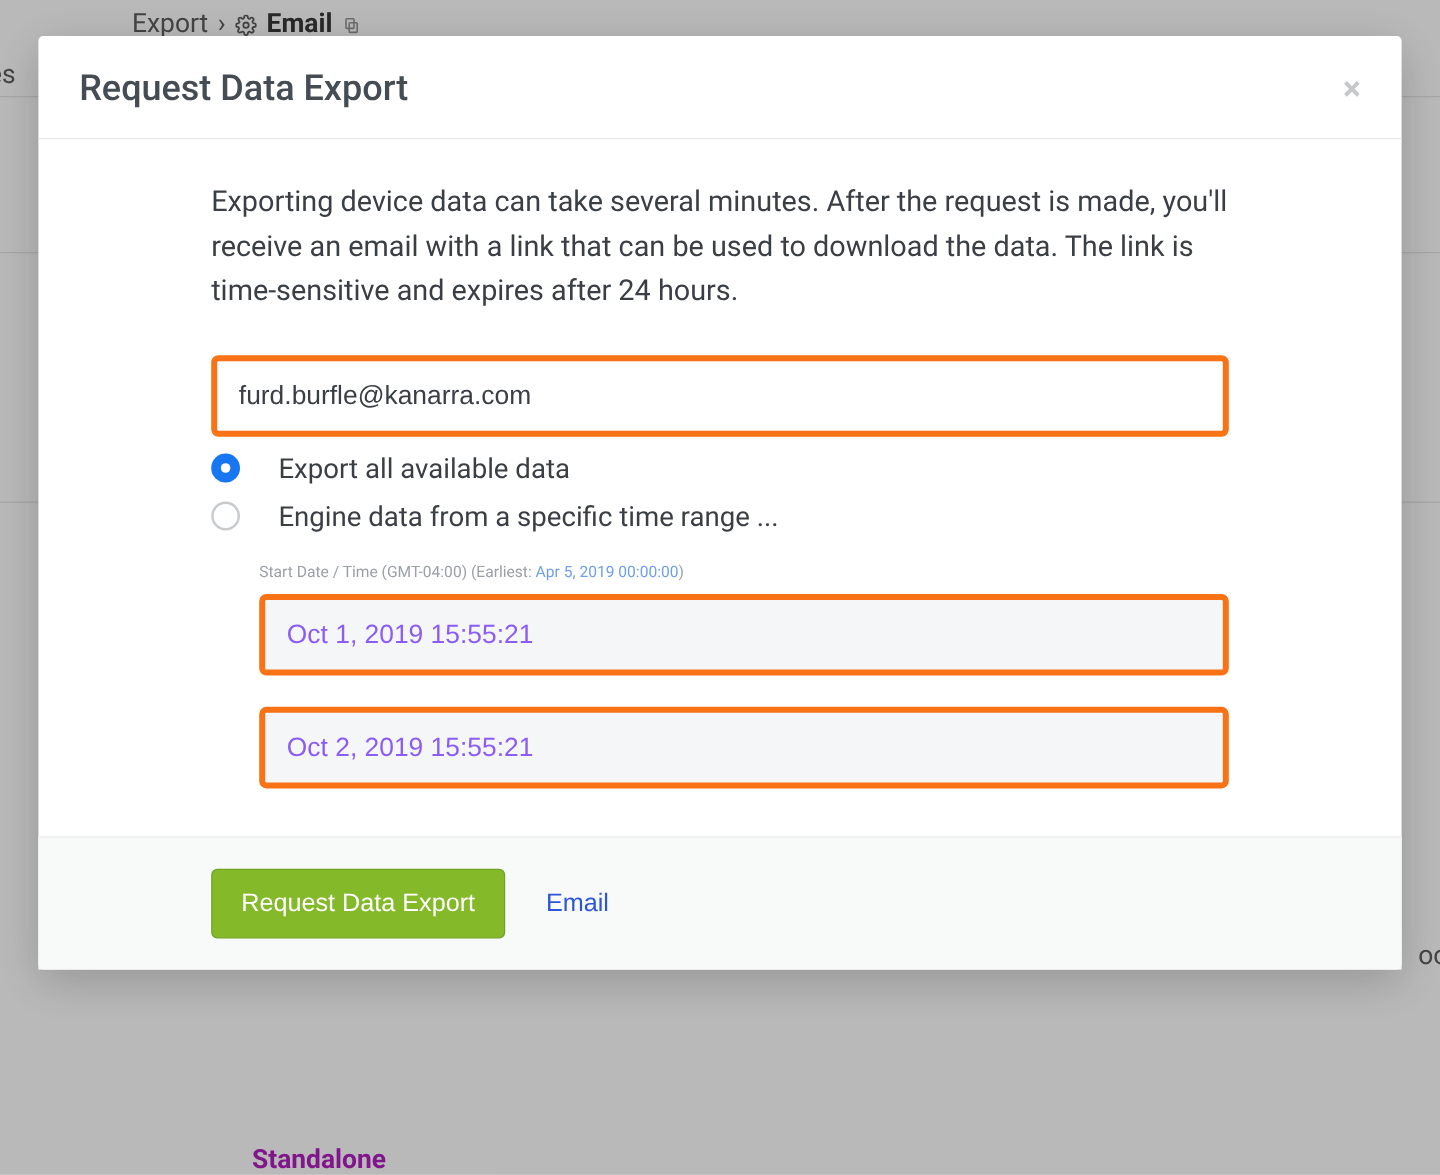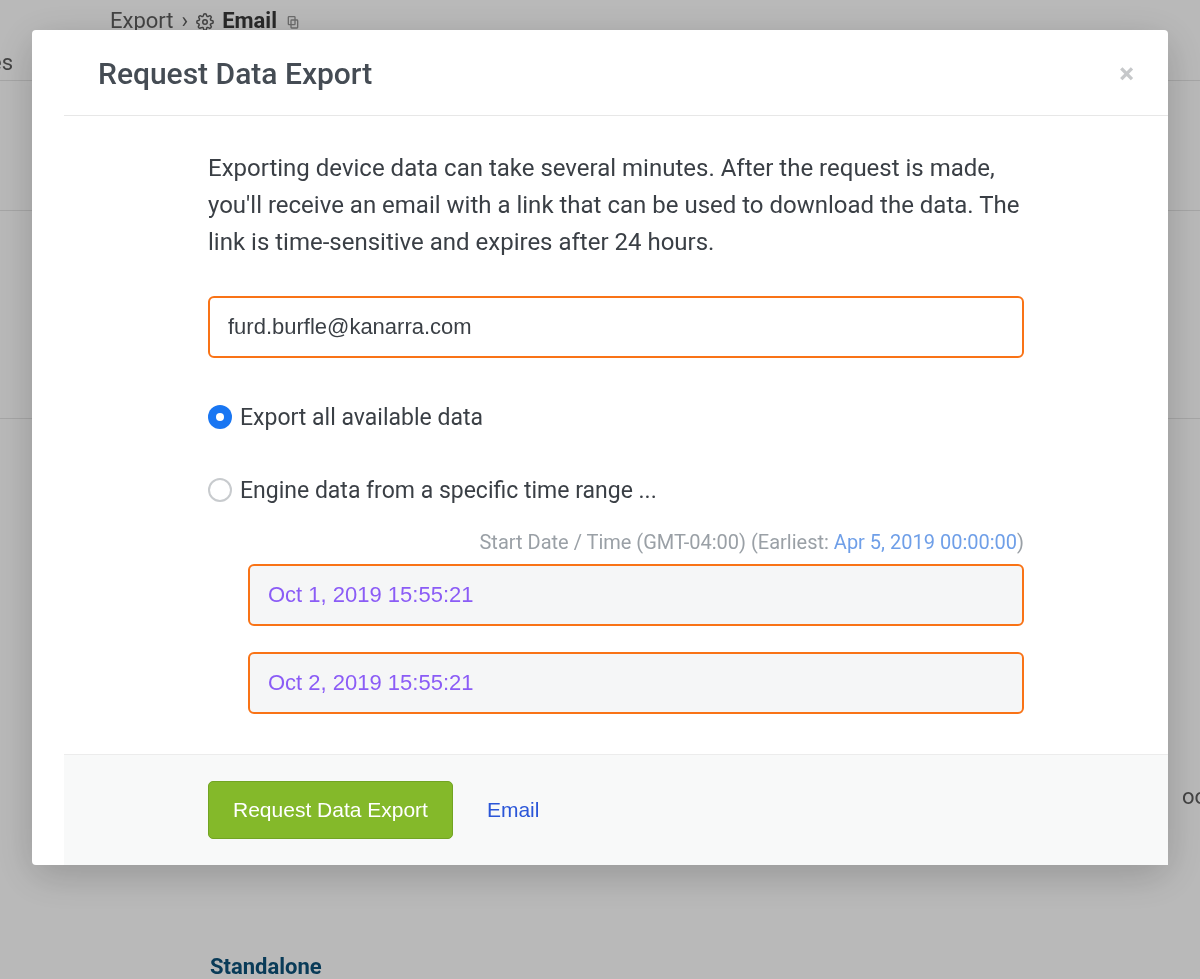--- a/index.html
+++ b/index.html
@@ -46,21 +46,21 @@
       right: -30px;
       font-size: 22px;
       color: #555;
     }
     .backdrop .standalone {
       position: absolute;
       bottom: 0px;
       left: 210px;
       font-size: 22px;
       font-weight: 700;
-      color: #0c4a6e;
+      color: #a21caf;
       margin-top: 40px;
     }
     .backdrop hr.sep {
       position: absolute;
       border: none;
       border-top: 1px solid #d0d0d0;
       left: 0; right: 0;
     }
     .dim {
       position: absolute;
@@ -70,21 +70,20 @@
     .modal {
       position: absolute;
       top: 30px;
       left: 32px;
       right: 32px;
       background: #fff;
       border-radius: 4px;
       box-shadow: 0 10px 40px rgba(0,0,0,0.2);
       display: flex;
       flex-direction: column;
-      padding-left: 32px;
     }
     .modal-header {
       display: flex;
       align-items: center;
       justify-content: space-between;
       padding: 26px 34px 24px 34px;
       border-bottom: 1px solid #e7e7e7;
     }
     .modal-title {
       font-size: 30px;
@@ -107,36 +106,36 @@
       color: #3a3f45;
       margin-bottom: 34px;
     }
     .label {
       font-size: 18px;
       color: #9aa0a6;
       margin-bottom: 10px;
     }
     .text-input {
       width: 100%;
-      border: 2px solid #f97316;
+      border: 5px solid #f97316;
       border-radius: 6px;
       padding: 16px 18px;
       font-size: 22px;
       color: #3a3f45;
       background: #fff;
     }
     .text-input.disabled {
       background: #f5f6f7;
       color: #8b5cf6;
     }
     .radio-row {
       display: flex;
       align-items: center;
-      gap: 8px;
-      margin-top: 46px;
+      gap: 32px;
+      margin-top: 13px;
       cursor: pointer;
     }
     .radio {
       width: 24px;
       height: 24px;
       border-radius: 50%;
       flex-shrink: 0;
       display: flex;
       align-items: center;
       justify-content: center;
@@ -157,24 +156,23 @@
     }
     .radio-label {
       font-size: 23px;
       color: #3a3f45;
     }
     .sub-group {
       margin-left: 40px;
       margin-top: 26px;
     }
     .sub-label {
-      font-size: 20px;
+      font-size: 13px;
       color: #9aa0a6;
       margin-bottom: 10px;
-      text-align: right;
     }
     .sub-label .linkish {
       color: #6f9fe8;
     }
     .sub-group + .sub-group { margin-top: 26px; }
     .modal-footer {
       background: #f8f9f9;
       border-top: 1px solid #ececec;
       padding: 26px 144px;
       display: flex;

